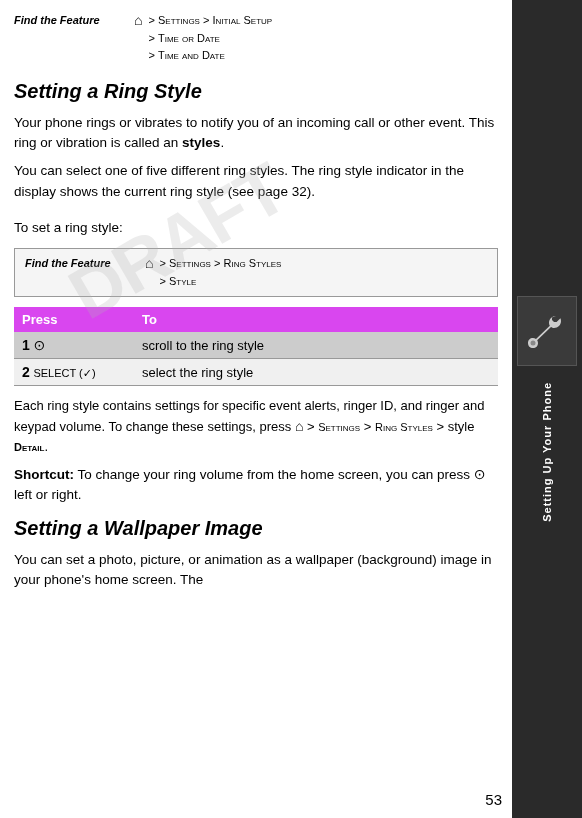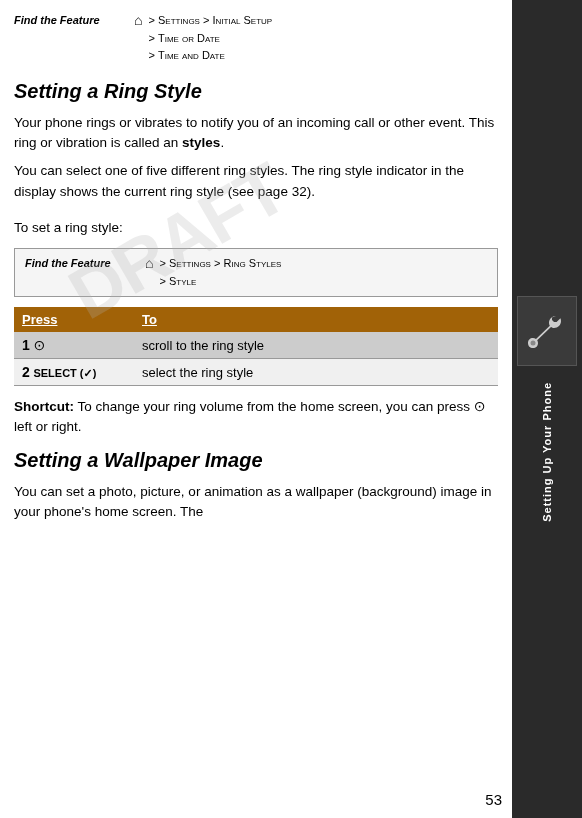--- a/index.html
+++ b/index.html
@@ -135,23 +135,22 @@
     }
 
     
     .instruction-table {
       width: 100%;
       border-collapse: collapse;
       margin-bottom: 10px;
     }
 
     .table-header {
-      background: #a16207;
+      background: #d946ef;
       color: #ffffff;
-      text-decoration: underline;
     }
 
     .table-header th {
       padding: 5px 8px;
       font-size: 13px;
       font-weight: bold;
       text-align: left;
     }
 
     .table-header th:first-child {
@@ -223,21 +222,21 @@
       font-weight: bold;
     }
 
     .settings-bold {
       font-weight: normal;
       font-variant: small-caps;
       font-size: 11px;
     }
 
     .select-bold {
-      font-weight: bold;
+      font-weight: normal;
       font-size: 11px;
       font-variant: small-caps;
       text-align: right;
     }
 
     .detail-bold {
       font-weight: bold;
       font-size: 11px;
       font-variant: small-caps;
     }
@@ -300,20 +299,23 @@
       <tr class="table-row-even">
         <td>
           <span class="step-num">2</span>
           <span class="select-bold">SELECT (✓)</span>
         </td>
         <td>select the ring style</td>
       </tr>
     </tbody>
   </table>
 
+  <p class="detail-text">
+    Each ring style contains settings for specific event alerts, ringer ID, and ringer and keypad volume. To change these settings, press <span class="home-icon">⌂</span> &gt; <span class="settings-bold">Settings</span> &gt; <span class="settings-bold">Ring Styles</span> &gt; style <span class="detail-bold">Detail</span>.
+  </p>
 
   <p class="shortcut-text">
     <span class="shortcut-label">Shortcut:</span> To change your ring volume from the home screen, you can press <span class="nav-icon">⊙</span> left or right.
   </p>
 
   <div class="section-heading">Setting a Wallpaper Image</div>
 
   <p class="body-text">You can set a photo, picture, or animation as a wallpaper (background) image in your phone's home screen. The</p>
 
 </div>

